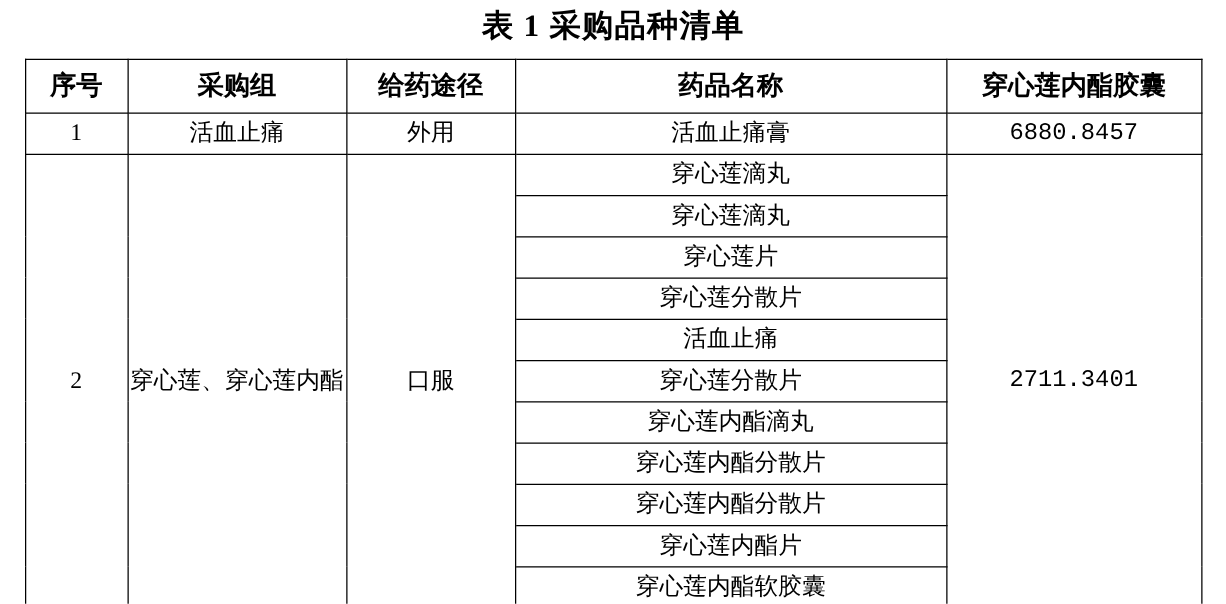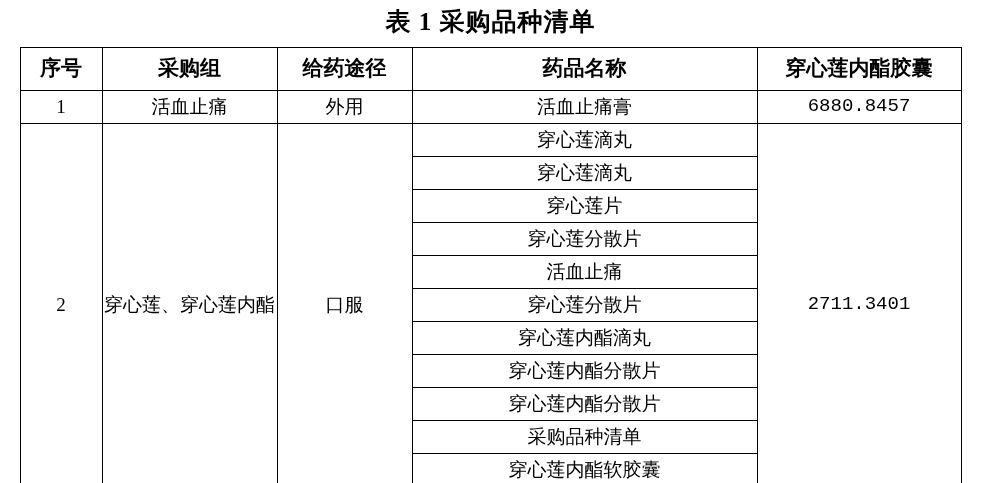--- a/index.html
+++ b/index.html
@@ -132,21 +132,21 @@
       <tr>
         <td class="drug-cell">穿心莲内酯滴丸</td>
       </tr>
       <tr>
         <td class="drug-cell">穿心莲内酯分散片</td>
       </tr>
       <tr>
         <td class="drug-cell">穿心莲内酯分散片</td>
       </tr>
       <tr>
-        <td class="drug-cell">采购品种清单</td>
+        <td class="drug-cell">穿心莲内酯片</td>
       </tr>
       <tr>
         <td class="drug-cell">穿心莲内酯软胶囊</td>
       </tr>
 
     </tbody>
   </table>
 
 </div>
 

